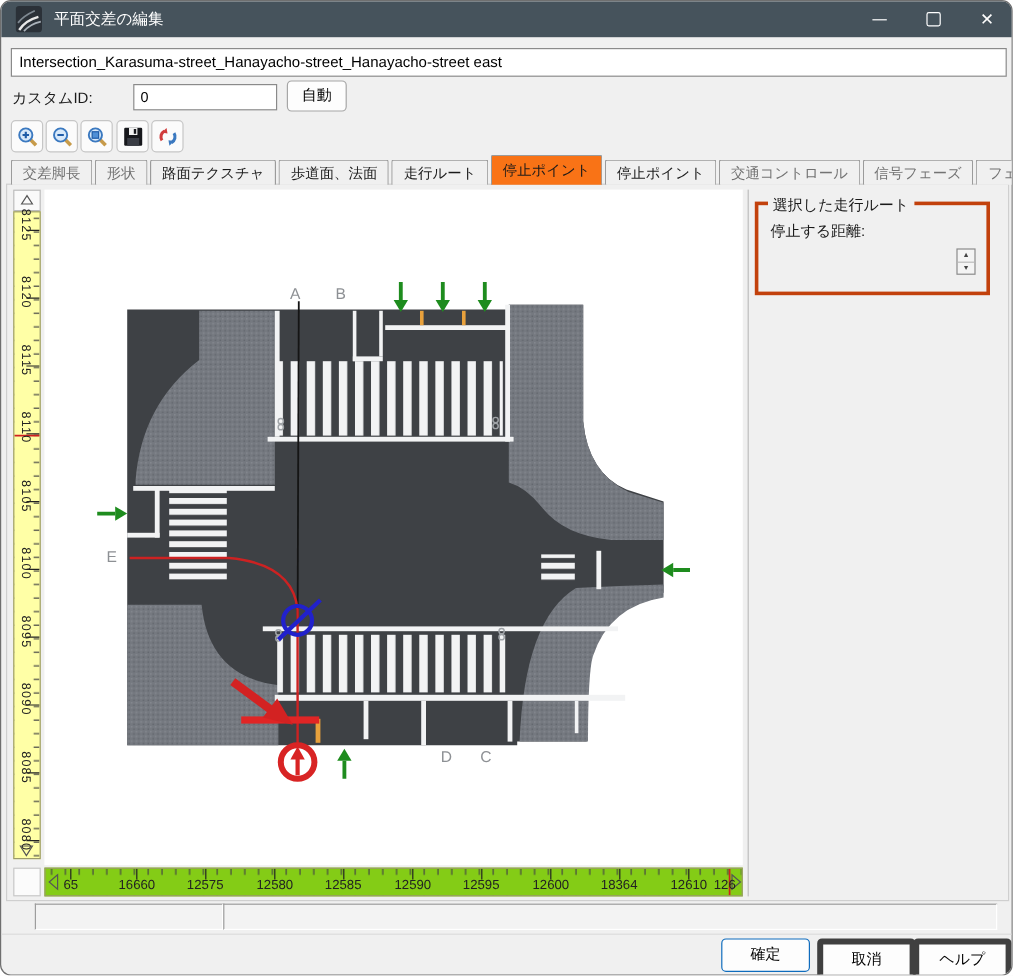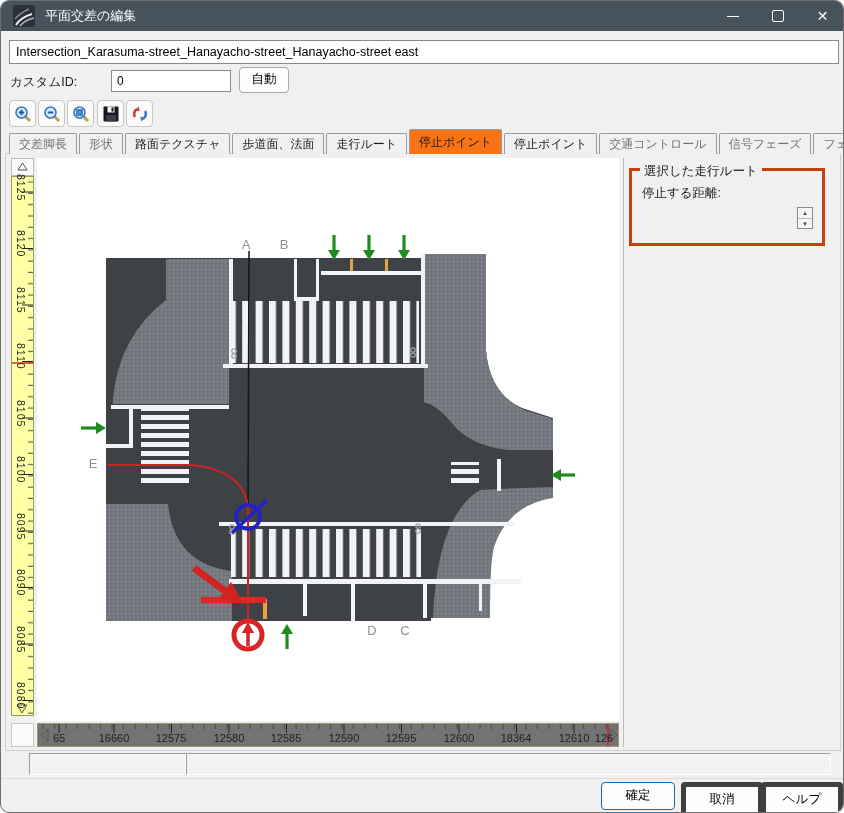--- a/index.html
+++ b/index.html
@@ -33,21 +33,21 @@
   .tab.disabled{color:#737373;}
   .tabpanel{position:absolute;left:4px;top:152px;width:836px;height:598px;background:#f0f0f0;
             border:1px solid #cfcfcf;box-sizing:border-box;}
   
   .vruler{position:absolute;left:10px;top:157px;width:23px;height:563px;}
   .vruler .arrbox{position:absolute;left:0;top:0;width:23px;height:18px;background:#fafafa;border:1px solid #bbb;box-sizing:border-box;}
   .vruler .body{position:absolute;left:0;top:18px;width:23px;height:540px;background:#ffffa6;border:1px solid #9b9b6a;box-sizing:border-box;}
   .vlab{position:absolute;left:3px;width:13px;font-size:10.5px;color:#222;writing-mode:vertical-rl;text-orientation:sideways;letter-spacing:1px;}
   .canvasbox{position:absolute;left:36px;top:157px;width:582px;height:563px;background:#fff;}
   .vdivider{position:absolute;left:622px;top:157px;width:1px;height:589px;background:#bdbdbd;}
-  .hruler{position:absolute;left:36px;top:722px;width:582px;height:24px;background:#737373;border:1px solid #9b9b6a;box-sizing:border-box;}
+  .hruler{position:absolute;left:36px;top:722px;width:582px;height:24px;background:#84cc16;border:1px solid #9b9b6a;box-sizing:border-box;}
   .hlab{position:absolute;top:8px;width:46px;margin-left:-23px;text-align:center;font-size:11px;color:#222;}
   .cornerbl{position:absolute;left:10px;top:722px;width:23px;height:24px;background:#fbfbfb;border:1px solid #c6c6c6;box-sizing:border-box;}
   
   .groupbox{position:absolute;left:628px;top:167px;width:190px;height:72px;border:3px solid #c2410c;}
   .grouptitle{position:absolute;left:8px;top:-8px;background:#f0f0f0;padding:0 4px;font-size:12.5px;color:#1a1a1a;}
   .distlabel{position:absolute;left:10px;top:14px;font-size:12.5px;color:#1a1a1a;text-align:right;}
   .distinput{position:absolute;left:9px;top:36px;width:146px;height:18px;border:1px solid #8a8a8a;border-right:none;background:#fff;
              font-size:12px;padding:1px 5px;font-family:"Liberation Sans",sans-serif;}
   .spinner{position:absolute;left:165px;top:36px;width:16px;height:22px;border:1px solid #8a8a8a;background:#f4f4f4;box-sizing:border-box;}
   .spinner .sp{height:10px;font-size:6px;line-height:10px;text-align:center;color:#444;}

